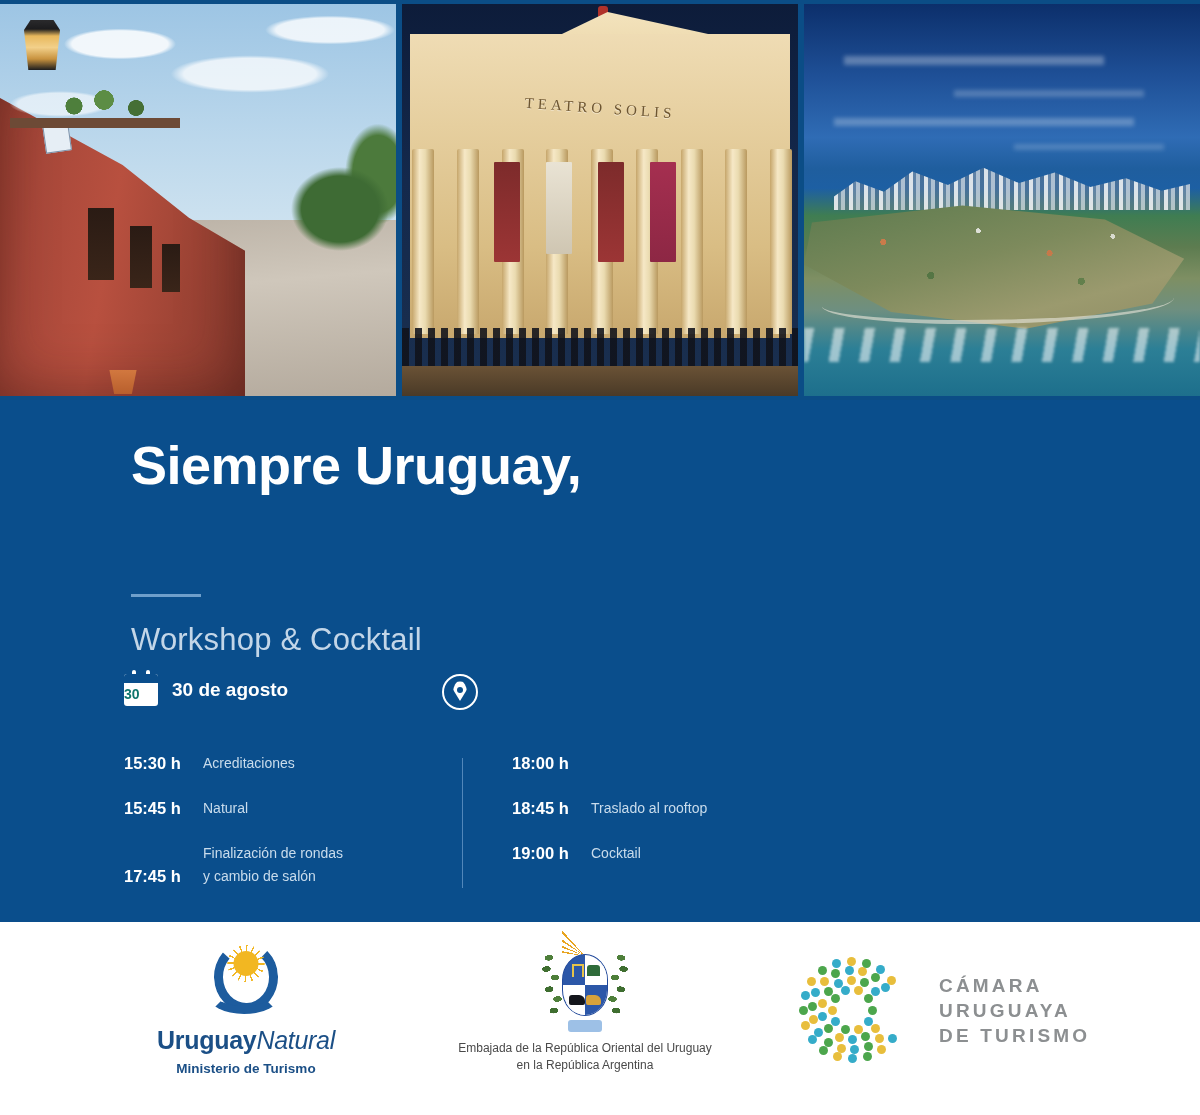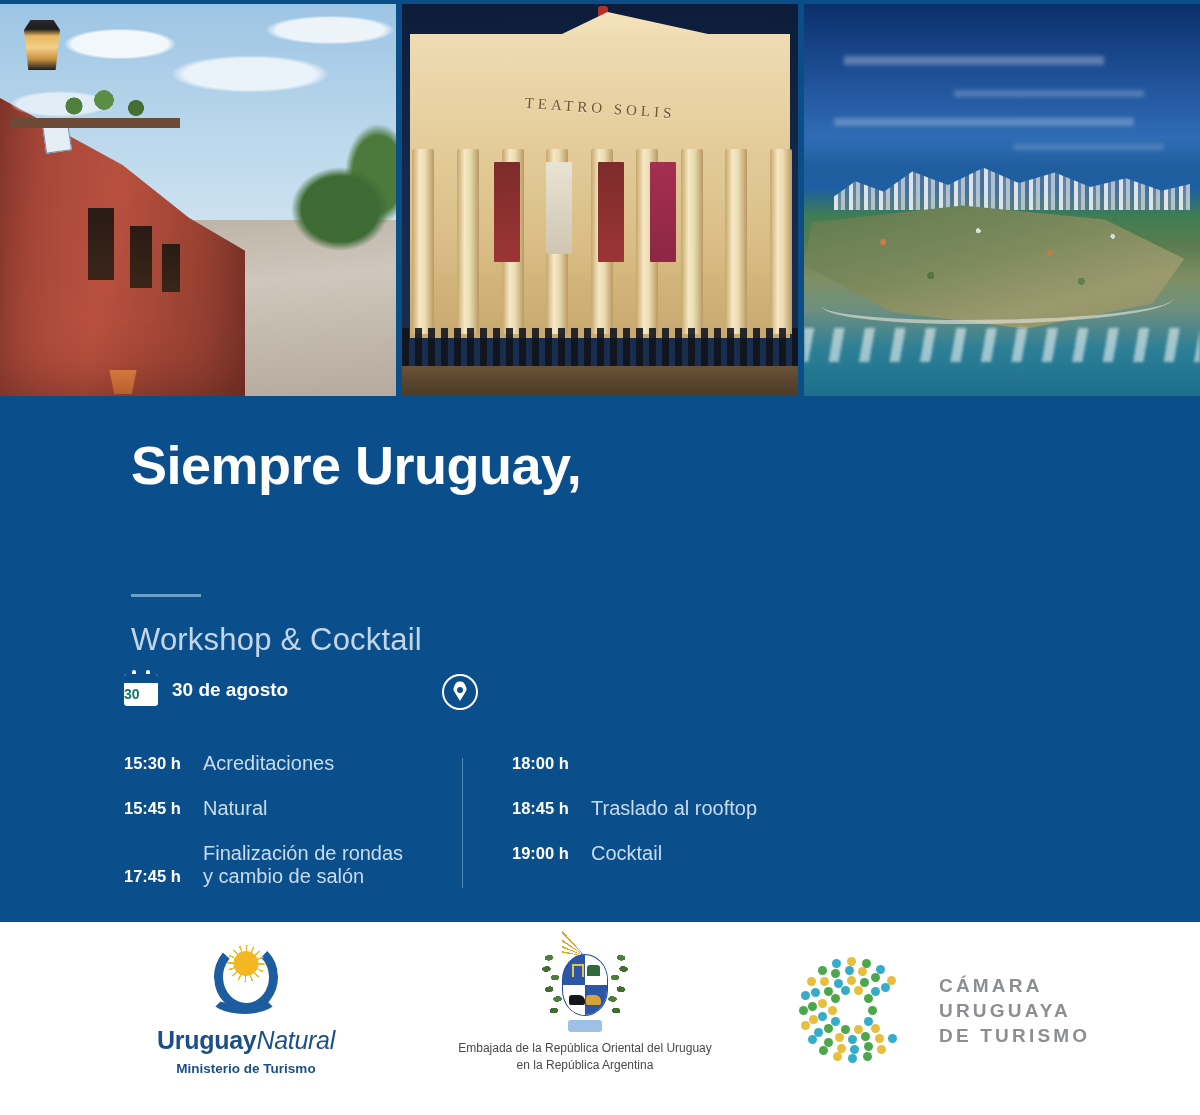--- a/index.html
+++ b/index.html
@@ -376,21 +376,21 @@
   .sched-time {
     flex: 0 0 auto;
     min-width: 66px;
     font-size: 16.5px;
     font-weight: 700;
     color: #ffffff;
     line-height: 23px;
     white-space: nowrap;
   }
   .sched-desc {
-    font-size: 20px;
+    font-size: 14px;
     font-weight: 400;
     color: #c9dcec;
     line-height: 23px;
   }
   .sched-desc .l2 { display: block; }
 
   
   .footer {
     position: absolute;
     top: 922px; left: 0;

